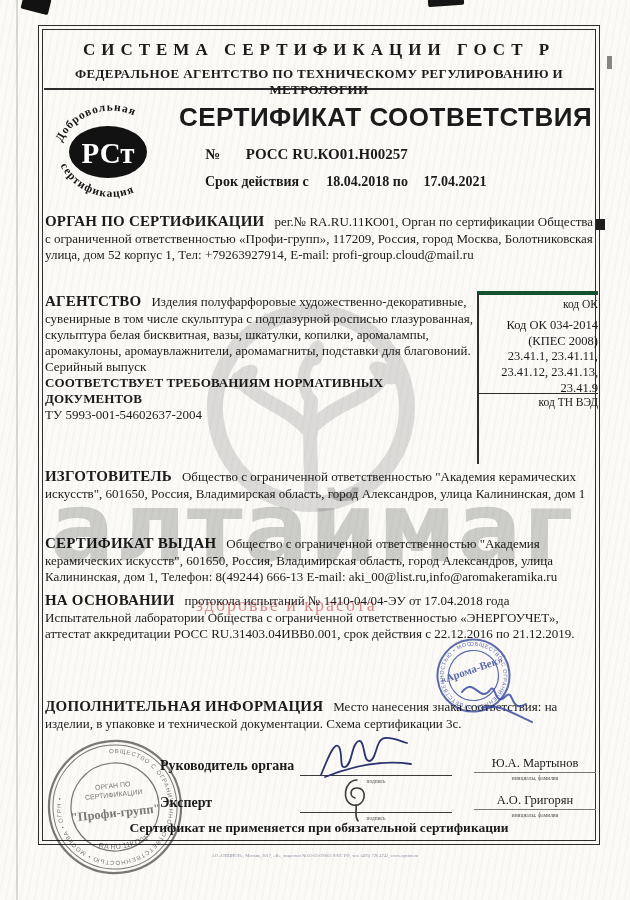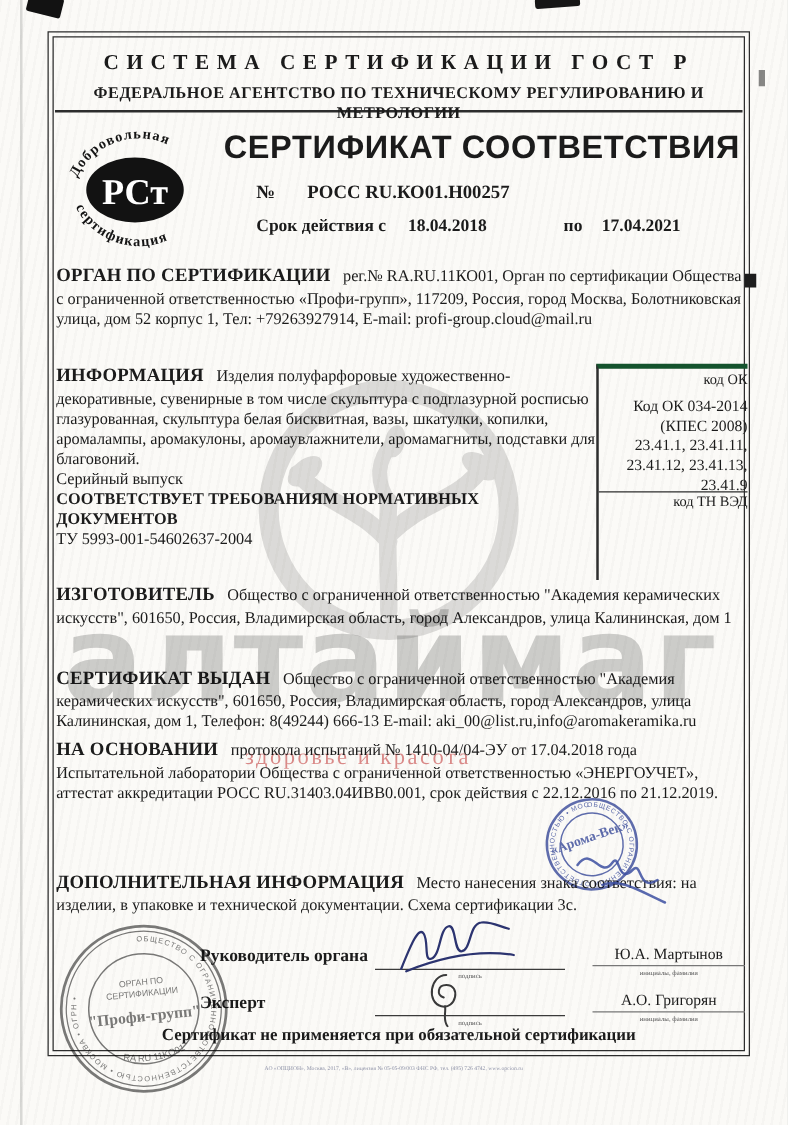--- a/index.html
+++ b/index.html
@@ -14,21 +14,21 @@
   .hdr-line{left:44px;top:88px;width:550px;height:2px;background:#2d2d2d;z-index:2;}
   .sys-title{left:45px;top:40px;width:548px;text-align:center;font-weight:bold;font-size:17px;
         letter-spacing:6px;z-index:3;}
   .agency{left:45px;top:66px;width:548px;text-align:center;font-weight:bold;font-size:13px;
         letter-spacing:.4px;z-index:3;}
   .doc-title{left:178px;top:102px;width:415px;text-align:center;font-family:"Liberation Sans",sans-serif;
         font-weight:bold;font-size:26px;letter-spacing:.5px;z-index:3;}
   .reg-row1{left:205px;top:146px;font-weight:bold;font-size:15px;z-index:3;}
   .reg-row1 .num{margin-left:22px;}
   .reg-row2{left:205px;top:174px;font-weight:bold;font-size:14px;z-index:3;}
-  .reg-row2 .d1{margin-left:14px;} .reg-row2 .po{margin-left:58px;} .reg-row2 .d2{margin-left:12px;}
+  .reg-row2 .d1{margin-left:14px;} .reg-row2 .po{} .reg-row2 .d2{margin-left:12px;}
   .form-no{left:440px;top:192px;width:157px;text-align:right;z-index:3;}
   .form-no .sign{font-size:16px;font-weight:bold;margin-right:6px;}
   .form-no .digits{font-family:"DejaVu Sans Mono",monospace;font-size:21px;letter-spacing:2px;color:#222;}
   .para{left:45px;width:551px;font-size:13px;line-height:1.26;z-index:3;margin:0;}
   .lbl{font-weight:bold;font-size:15px;margin-right:10px;letter-spacing:.2px;}
   .organ{top:212px;}
   .product-block{top:292px;width:432px;}
   .product-block p{margin:0;font-size:13px;line-height:1.24;}
   .serial{margin-top:1px;}
   .conforms-lbl{font-weight:bold;font-size:13.4px;margin-top:3px;letter-spacing:.1px;}
@@ -113,21 +113,21 @@
     <span class="po">по</span>
     <span class="d2">17.04.2021</span>
   </div>
 
   <p class="abs para organ">
     <b class="lbl">ОРГАН ПО СЕРТИФИКАЦИИ</b><span>рег.№ RA.RU.11КО01, Орган по сертификации Общества с ограниченной ответственностью «Профи-групп», 117209, Россия, город Москва, Болотниковская улица, дом 52 корпус 1, Тел: +79263927914, E-mail: profi-group.cloud@mail.ru</span>
   </p>
 
   <div class="abs para product-block">
     <p>
-      <b class="lbl">ИНФОРМАЦИЯ</b><span>Изделия полуфарфоровые художественно-декоративные, сувенирные в том числе скульптура с подглазурной росписью глазурованная, скульптура белая бисквитная, вазы, шкатулки, копилки, аромалампы, аромакулоны, аромаувлажнители, аромамагниты, подставки для благовоний.</span>
+      <b class="lbl">АГЕНТСТВО</b><span>Изделия полуфарфоровые художественно-декоративные, сувенирные в том числе скульптура с подглазурной росписью глазурованная, скульптура белая бисквитная, вазы, шкатулки, копилки, аромалампы, аромакулоны, аромаувлажнители, аромамагниты, подставки для благовоний.</span>
     </p>
     <p class="serial">Серийный выпуск</p>
     <p class="conforms-lbl">СООТВЕТСТВУЕТ ТРЕБОВАНИЯМ НОРМАТИВНЫХ ДОКУМЕНТОВ</p>
     <p class="conforms-val">ТУ  5993-001-54602637-2004</p>
   </div>
 
   <div class="abs codes-box">
     <div class="code-cap">код ОК</div>
     <div class="code-val">Код ОК 034-2014 (КПЕС 2008) 23.41.1, 23.41.11, 23.41.12, 23.41.13, 23.41.9</div>
     <div class="code-divider"></div>

